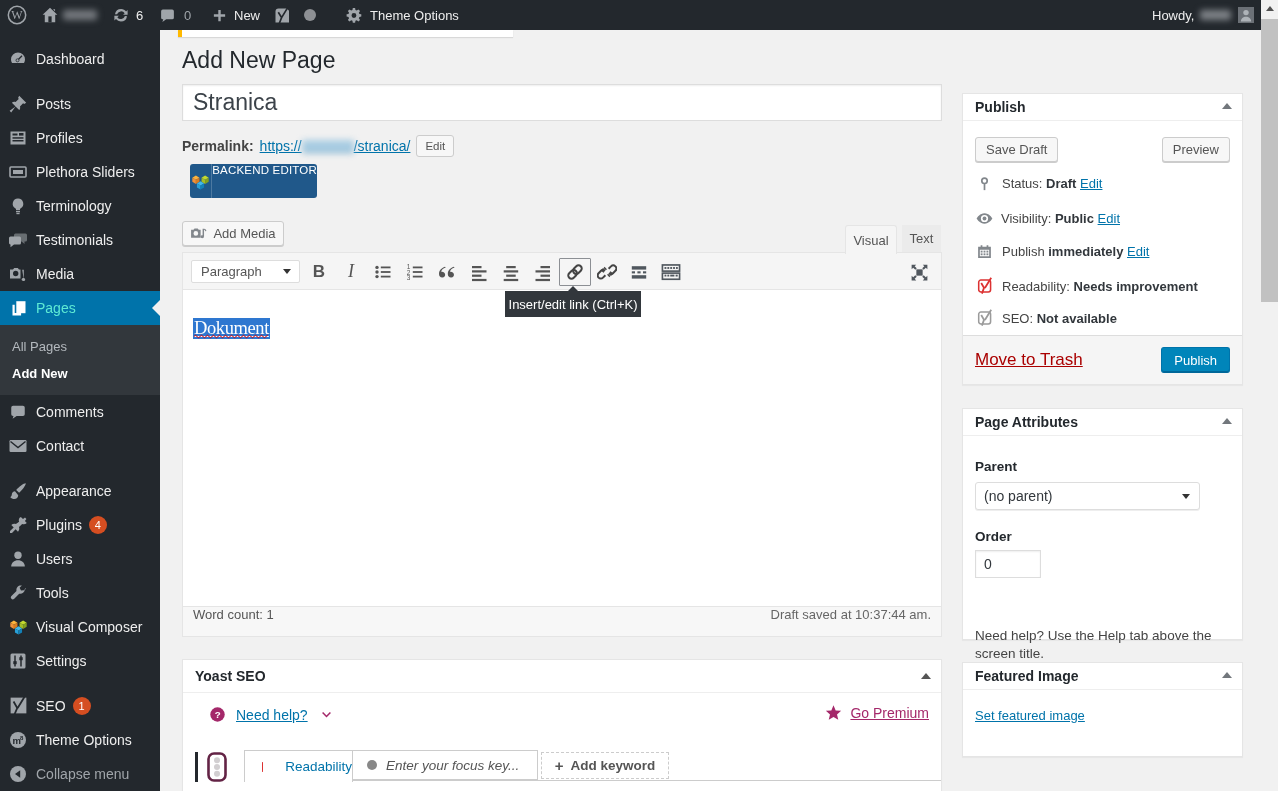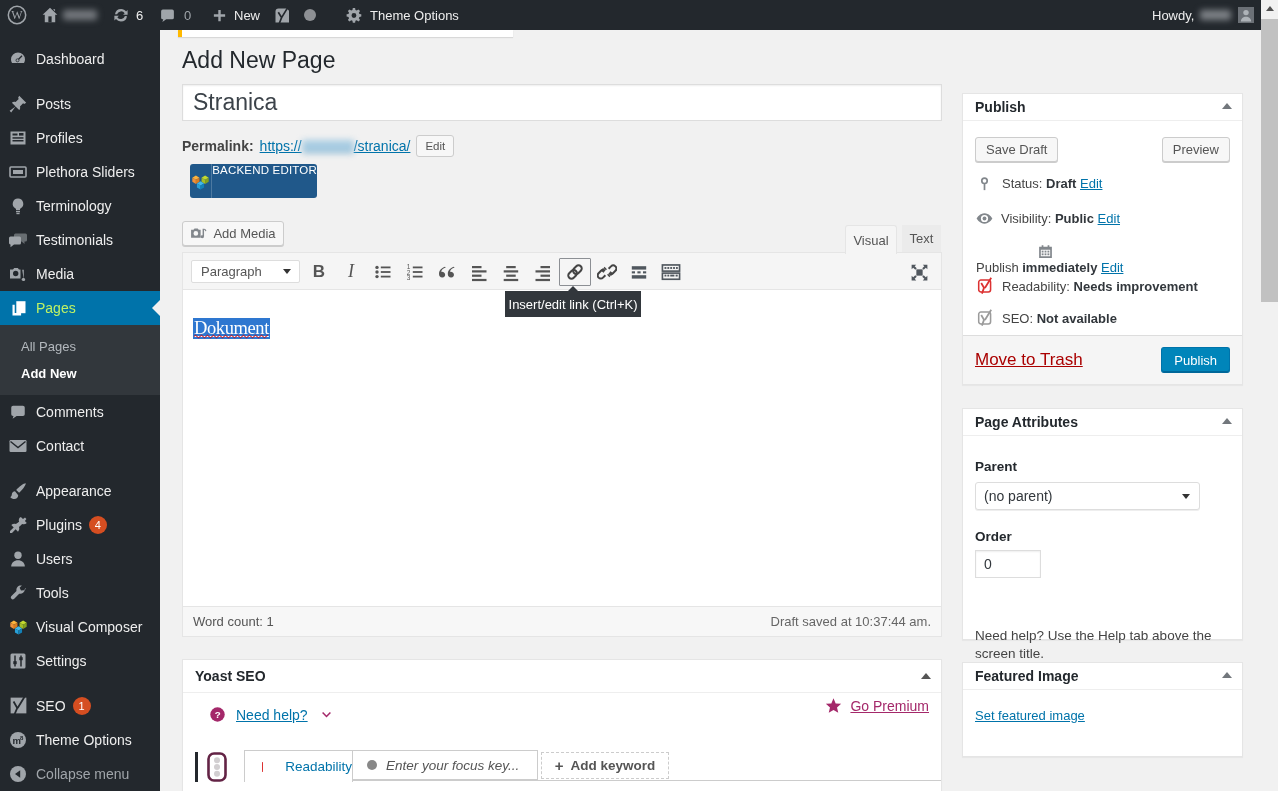--- a/index.html
+++ b/index.html
@@ -15,25 +15,25 @@
 
 #sbar { position:absolute; right:0; top:0; width:17px; height:791px; background:#f1f1f1; z-index:60; }
 #sbar .up { position:absolute; top:0; left:0; width:17px; height:17px; background:#f1f1f1; }
 #sbar .up:after { content:""; position:absolute; left:4.5px; top:6px; border-left:4px solid transparent; border-right:4px solid transparent; border-bottom:5px solid #505050; }
 #sbar .thumb { position:absolute; top:19px; left:0; width:17px; height:283px; background:#c1c1c1; }
 
 
 #sidemenu { position:absolute; left:0; top:30px; width:160px; height:761px; background:#23282d; z-index:40; }
 .mitem { position:relative; height:34px; display:flex; align-items:center; color:#eee; font-size:14px; }
 .mitem .ico { width:36px; display:flex; justify-content:center; align-items:center; flex:0 0 36px; }
-.mitem.active { background:#0073aa; color:#bef264; }
+.mitem.active { background:#0073aa; color:#5eead4; }
 .mitem.active:after { content:""; position:absolute; right:0; top:50%; margin-top:-8px; border-top:8px solid transparent; border-bottom:8px solid transparent; border-right:8px solid #f1f1f1; }
 .msep { height:11px; }
 .submenu { background:#32373c; padding:9px 0 7px; }
-.submenu a { display:block; padding:6px 21px; font-size:13px; color:#b4b9be; text-decoration:none; line-height:1.15; }
+.submenu a { display:block; padding:6px 12px; font-size:13px; color:#b4b9be; text-decoration:none; line-height:1.15; }
 .submenu a.current { color:#fff; font-weight:bold; }
 .badge { display:inline-block; min-width:18px; height:18px; border-radius:9px; background:#d54e21; color:#fff; font-size:11px; line-height:18px; text-align:center; margin-left:7px; padding:0 1px; }
 .collapse { color:#a0a5aa; }
 
 
 #content { position:absolute; left:160px; top:0; width:1101px; height:791px; }
 .box { position:absolute; background:#fff; border:1px solid #e5e5e5; box-shadow:0 1px 1px rgba(0,0,0,.04); }
 .boxhead { height:27px; display:flex; align-items:center; padding:0 12px; font-size:14px; font-weight:bold; color:#23282d; border-bottom:1px solid #eee; position:relative; }
 .toggle { position:absolute; right:10px; top:9px; width:0; height:0; border-left:5px solid transparent; border-right:5px solid transparent; border-bottom:6px solid #72777c; }
 .blue { color:#0073aa; text-decoration:underline; }
@@ -434,21 +434,21 @@
 
     <div style="height:316px;position:relative;">
       <span style="position:absolute;left:10px;top:28px;width:77px;height:21px;background:#2e77d0;color:#fff;font-family:'Liberation Serif',serif;font-size:18.5px;line-height:19px;letter-spacing:-0.4px;">
           <span style="position:absolute;left:1px;top:1px;text-decoration:underline solid rgba(255,255,255,.95) 1px;text-underline-offset:2px;">Dokument</span>
           <svg width="74" height="5" viewBox="0 0 74 5" style="position:absolute;left:1px;bottom:0;">
             <path d="M0 2.5 Q 1.5 0 3 2.5 Q 4.5 5 6 2.5 Q 7.5 0 9 2.5 Q 10.5 5 12 2.5 Q 13.5 0 15 2.5 Q 16.5 5 18 2.5 Q 19.5 0 21 2.5 Q 22.5 5 24 2.5 Q 25.5 0 27 2.5 Q 28.5 5 30 2.5 Q 31.5 0 33 2.5 Q 34.5 5 36 2.5 Q 37.5 0 39 2.5 Q 40.5 5 42 2.5 Q 43.5 0 45 2.5 Q 46.5 5 48 2.5 Q 49.5 0 51 2.5 Q 52.5 5 54 2.5 Q 55.5 0 57 2.5 Q 58.5 5 60 2.5 Q 61.5 0 63 2.5 Q 64.5 5 66 2.5 Q 67.5 0 69 2.5 Q 70.5 5 72 2.5 Q 73.5 0 75 2.5" fill="none" stroke="#e00000" stroke-width="1"></path>
           </svg>
         </span>
     </div>
 
-    <div style="height:30px;background:#f7f7f7;border-top:1px solid #e5e5e5;display:flex;align-items:center;font-size:13px;color:#555;">
+    <div style="height:30px;background:#f7f7f7;border-top:1px solid #e5e5e5;display:flex;font-size:13px;color:#555;">
       <span style="margin-left:10px;flex:1;">Word count: 1</span>
       <span style="margin-right:10px;color:#666;">Draft saved at 10:37:44 am.</span>
     </div>
   </div>
 
   <div class="abs" style="left:345px;top:291px;width:136px;height:26px;background:#32373c;border-radius:0;color:#fff;font-size:13px;display:flex;align-items:center;justify-content:center;z-index:20;">
     <span style="position:absolute;top:-5px;left:63px;width:0;height:0;border-left:5px solid transparent;border-right:5px solid transparent;border-bottom:5px solid #32373c;"></span>
     Insert/edit link (Ctrl+K)
   </div>
 
@@ -459,21 +459,21 @@
       <div style="position:absolute;left:26px;top:13px;display:flex;align-items:center;">
         <svg width="17" height="17" viewBox="0 0 20 20">
             <circle cx="10" cy="10" r="8.5" fill="#a4286a"></circle>
             <text x="6.7" y="14" font-size="11.5" font-weight="bold" fill="#fff" font-family="Liberation Sans">?</text>
           </svg>
         <span class="blue" style="margin-left:10px;font-size:14px;color:#0073aa;">Need help?</span>
         <svg width="13" height="13" viewBox="0 0 20 20" style="margin-left:12px;">
             <path fill="none" stroke="#a4286a" stroke-width="2.4" d="M4 7 l6 6 6-6"></path>
           </svg>
       </div>
-      <div style="position:absolute;right:12px;top:4px;display:flex;align-items:center;">
+      <div style="position:absolute;right:12px;top:11px;display:flex;align-items:center;">
         <svg width="19" height="18" viewBox="0 0 20 20">
             <path fill="#a4286a" d="M10 1.5 l2.4 5.6 6.1.5-4.6 4 1.4 6-5.3-3.2-5.3 3.2 1.4-6-4.6-4 6.1-.5z"></path>
           </svg>
         <span style="margin-left:7px;font-size:14px;color:#a4286a;text-decoration:underline;">Go Premium</span>
       </div>
 
       <div style="position:absolute;left:0;top:85px;right:0;height:1px;"></div>
       <div style="position:absolute;left:12px;top:59px;width:3px;height:30px;background:#23282d;"></div>
       <svg width="20" height="30" viewBox="0 0 20 30" style="position:absolute;left:24px;top:59px;">
           <rect x="1.5" y="1.5" width="17" height="27" rx="5.5" fill="#fff" stroke="#632345" stroke-width="2.6"></rect>
@@ -512,21 +512,21 @@
           </svg>
         <span>Status: <b>Draft</b> <span class="blue">Edit</span></span>
       </div>
       <div class="prow" style="top:88px;">
         <svg width="19" height="19" viewBox="0 0 20 20" style="margin:0 7px 0 -1px;">
             <path fill="#82878c" fill-rule="evenodd" d="M10 4.5c-4.7 0-7.6 4.3-8.3 5.5.7 1.2 3.6 5.5 8.3 5.5s7.6-4.3 8.3-5.5C17.6 8.8 14.7 4.5 10 4.5zm0 9.3a3.8 3.8 0 1 1 0-7.6 3.8 3.8 0 0 1 0 7.6z"></path>
             <circle cx="10" cy="10" r="2" fill="#82878c"></circle>
           </svg>
         <span>Visibility: <b>Public</b> <span class="blue">Edit</span></span>
       </div>
-      <div class="prow" style="top:122px;flex-direction:column;">
+      <div class="prow" style="top:122px;">
         <svg width="17" height="17" viewBox="0 0 20 20" style="margin:0 9px 0 0;">
             <path fill="#82878c" fill-rule="evenodd" d="M2.5 4.5 h3 V2.5 h2 v2 h5 v-2 h2 v2 h3 V17.5 H2.5z M4.5 8 v7.5 h11 V8z"></path>
             <g fill="#82878c">
               <rect x="5.5" y="9" width="2.2" height="2.2"></rect>
               <rect x="8.9" y="9" width="2.2" height="2.2"></rect>
               <rect x="12.3" y="9" width="2.2" height="2.2"></rect>
               <rect x="5.5" y="12.2" width="2.2" height="2.2"></rect>
               <rect x="8.9" y="12.2" width="2.2" height="2.2"></rect>
               <rect x="12.3" y="12.2" width="2.2" height="2.2"></rect>
             </g>

